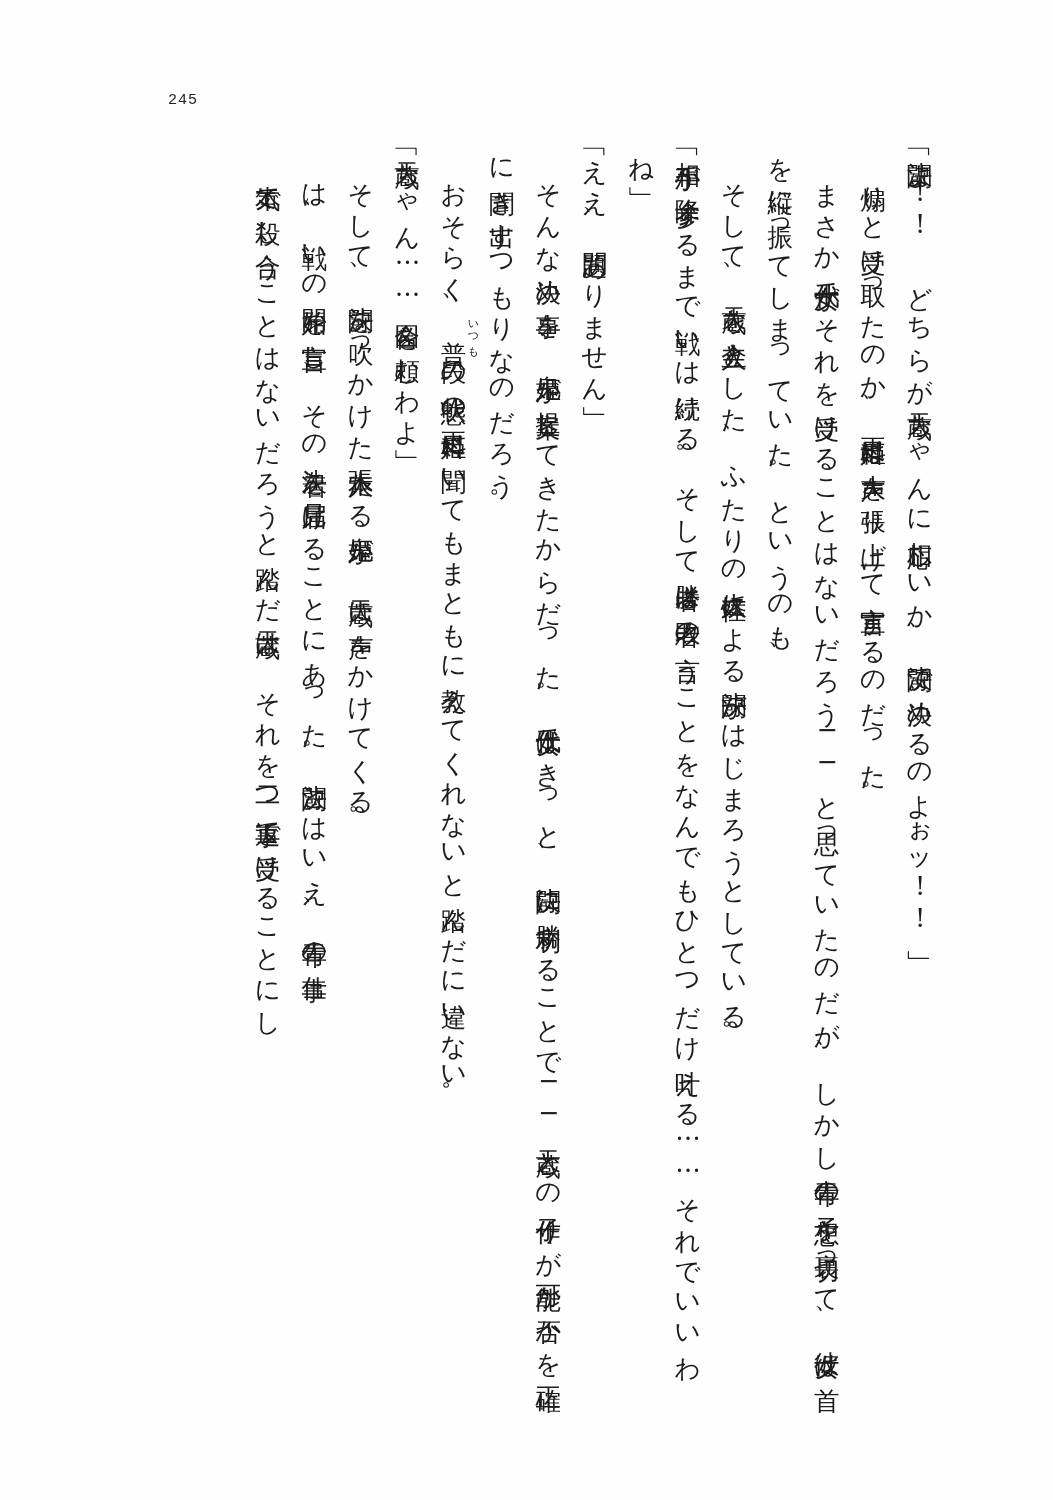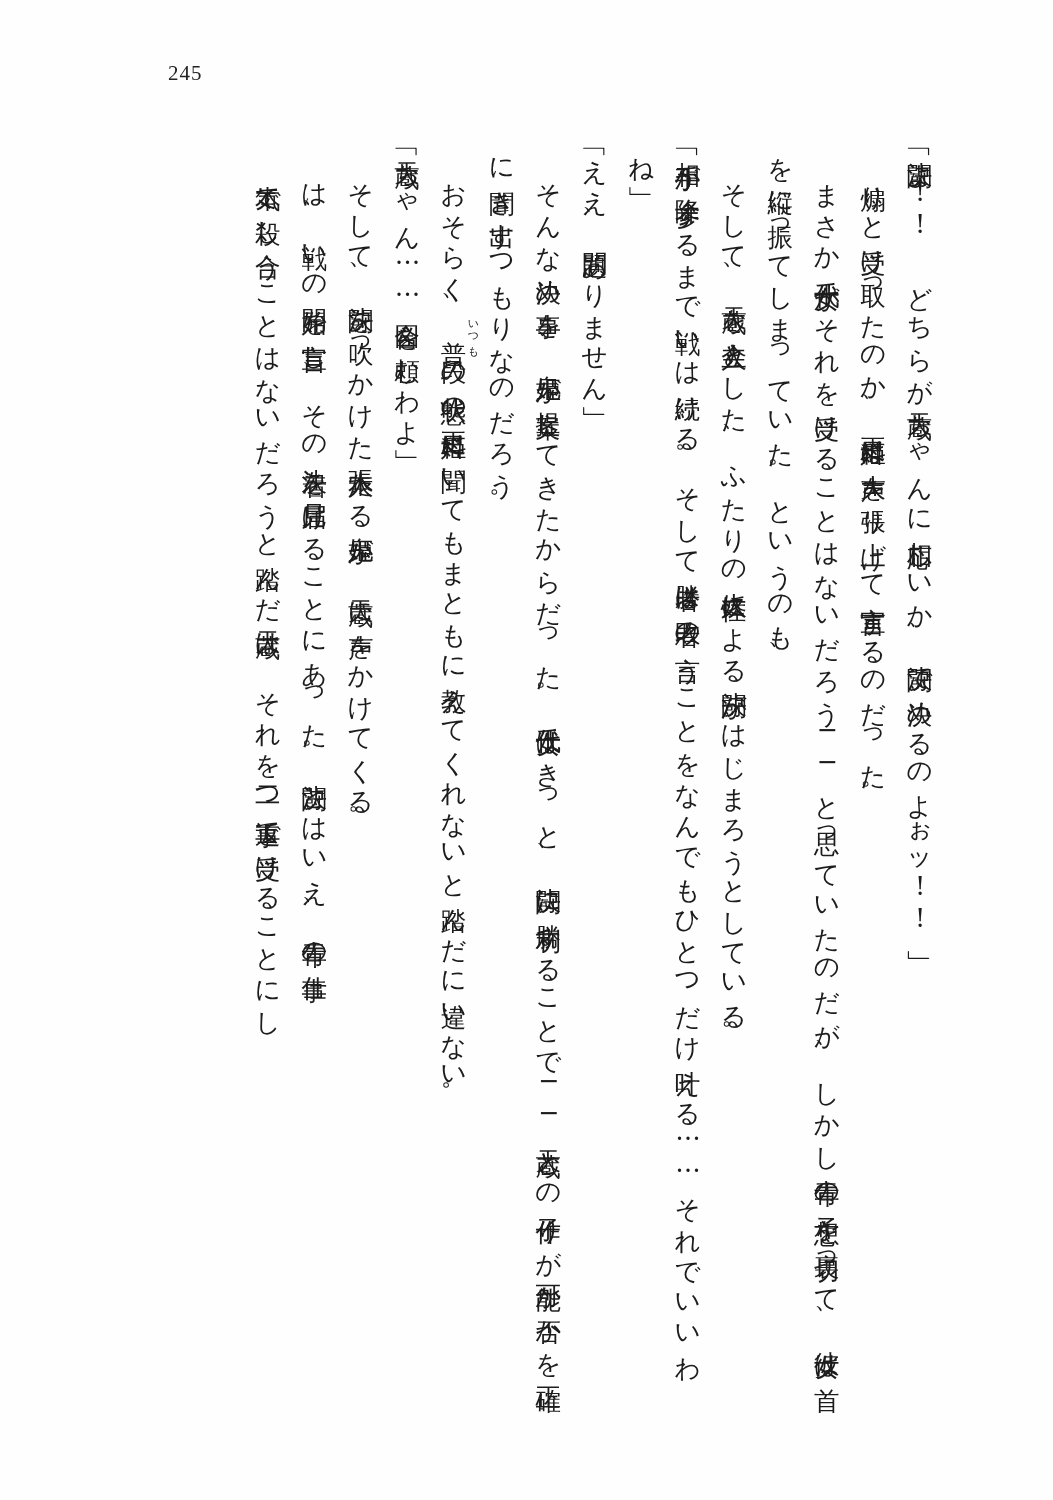--- a/index.html
+++ b/index.html
@@ -18,26 +18,26 @@
 
   .page {
     position: absolute;
     inset: 0;
     background: #fefefe;
   }
 
   
   .page-number {
     position: absolute;
-    top: 61px;
+    top: 92px;
     left: 168px;
-    font-size: 21px;
+    font-size: 15px;
     letter-spacing: 1px;
     color: #222;
-    font-family: Liberation Serif, serif;
+    font-family: Liberation Mono, monospace;
   }
 
   
   .vtext {
     position: absolute;
     top: 140px;
     right: 110px;
     height: 1230px;
     width: 790px;
     writing-mode: vertical-rl;

